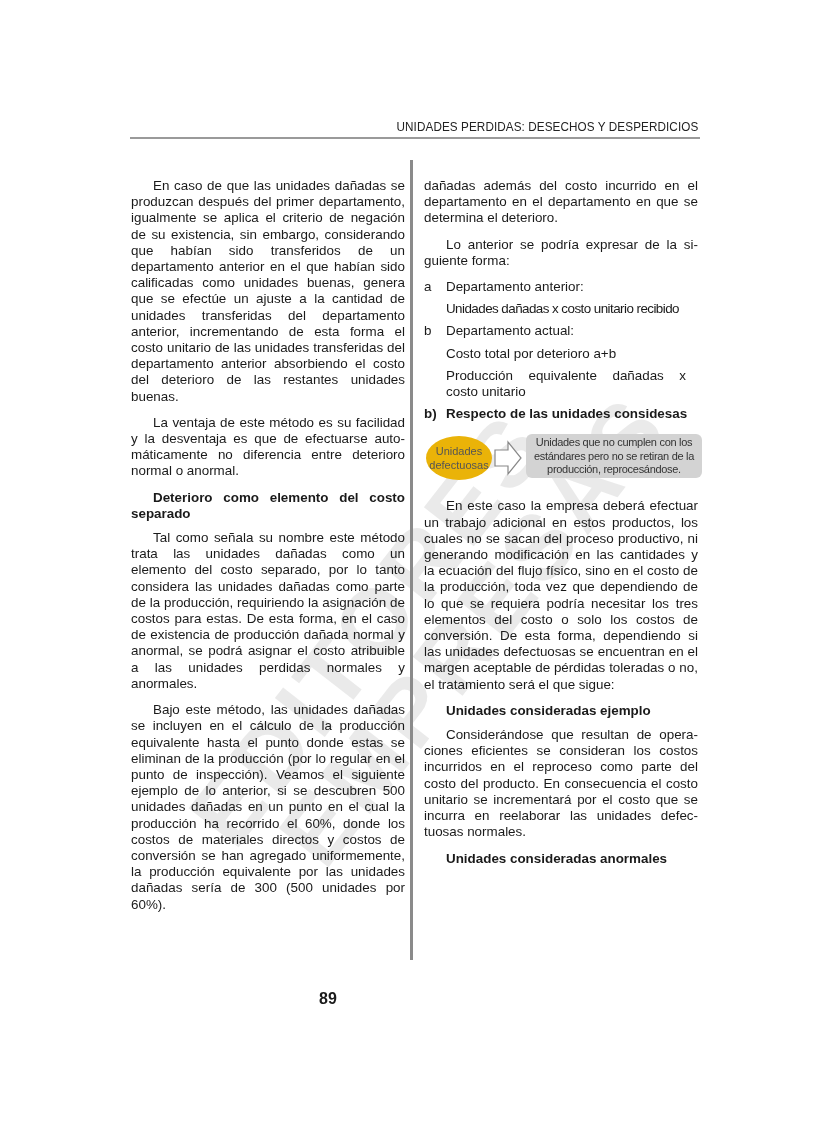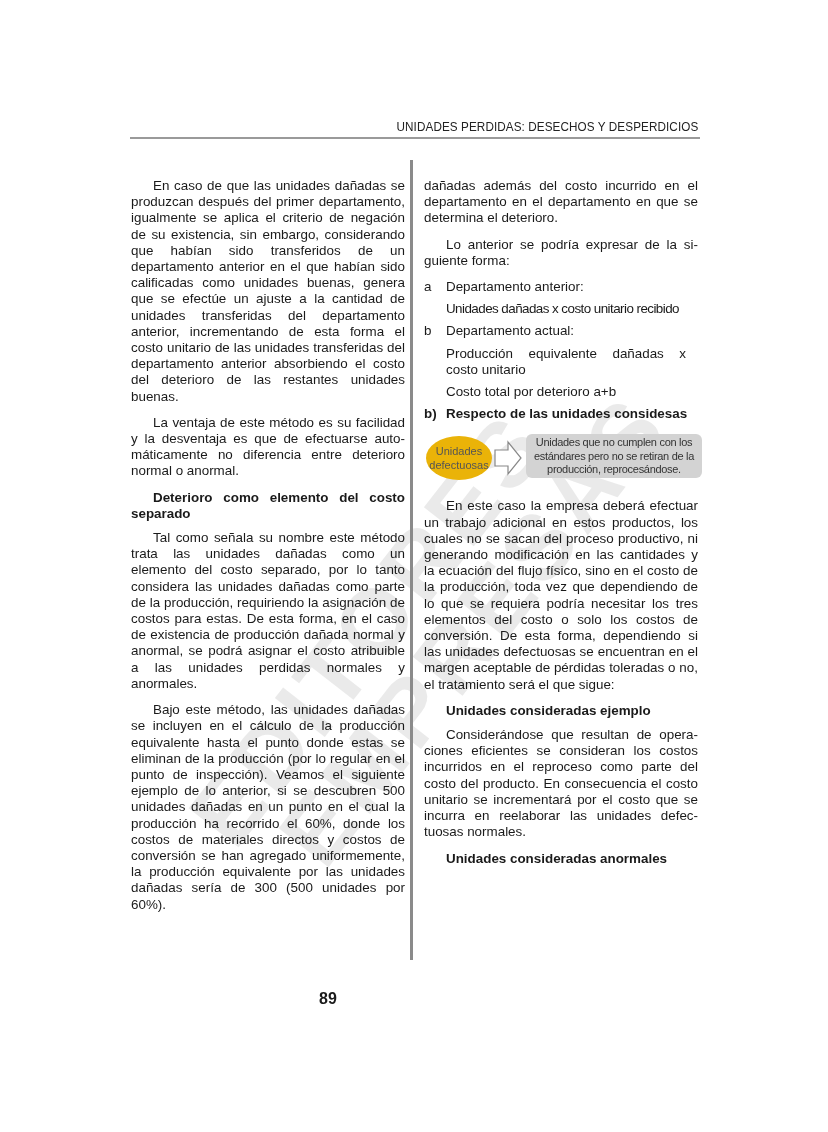--- a/index.html
+++ b/index.html
@@ -71,22 +71,22 @@
     <div>
       <div class="list-item">
         <span class="list-marker">a</span>
         <span>Departamento anterior:</span>
       </div>
       <div class="list-sub condensed">Unidades dañadas x costo unitario recibido</div>
       <div class="list-item">
         <span class="list-marker">b</span>
         <span>Departamento actual:</span>
       </div>
+      <div class="list-sub">Costo total por deterioro a+b</div>
       <div class="list-sub">Producción equivalente dañadas x costo unitario</div>
-      <div class="list-sub">Costo total por deterioro a+b</div>
     </div>
 
     <div class="b-heading">
       <span class="list-marker">b)</span>
       <span style="text-align: justify; flex: 1;">Respecto de las unidades conside­sas</span>
     </div>
 
     <div class="diagram">
       <div class="oval">
         <span>Unidades defectuosas</span>

